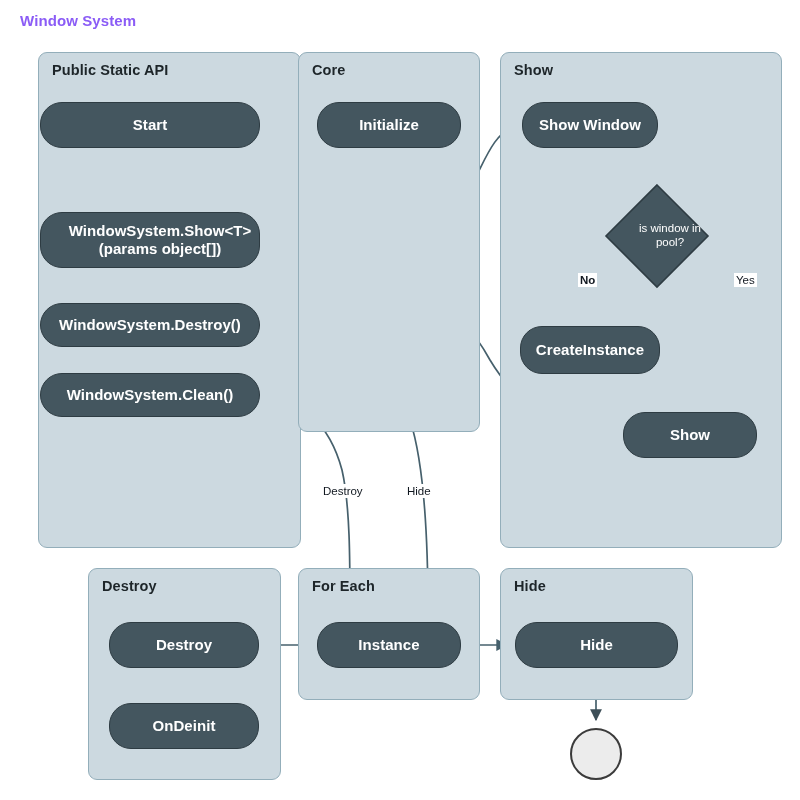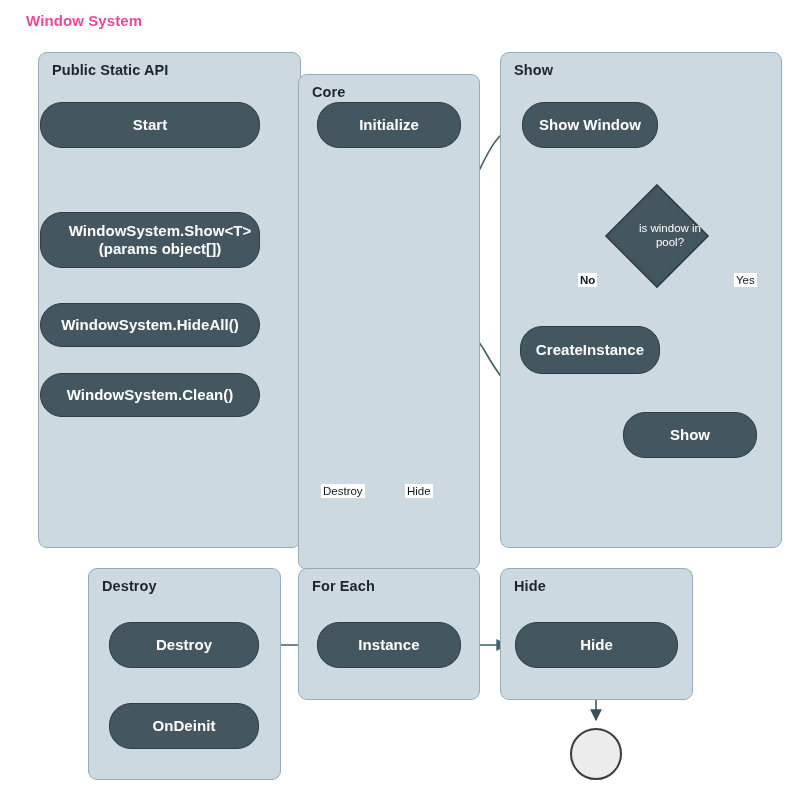--- a/index.html
+++ b/index.html
@@ -16,25 +16,25 @@
     -webkit-font-smoothing: antialiased;
   }
   #canvas {
     position: absolute;
     left: 0; top: 0;
     width: 800px;
     height: 800px;
   }
   .diagram-title {
     position: absolute;
-    left: 26px;
+    left: 20px;
     top: 12px;
     font-size: 15px;
     font-weight: bold;
-    color: #ec4899;
+    color: #8b5cf6;
     letter-spacing: 0.1px;
   }
   .cluster {
     position: absolute;
     background: #ccd9e0;
     border: 1.6px solid #93aeba;
     border-radius: 9px;
     box-sizing: border-box;
   }
   .cluster-label {
@@ -148,21 +148,21 @@
 
     <path d="M 184 668 L 184 695" marker-end="url(#arrow-dark)"></path>
 
     <path d="M 596 668 L 596 720" marker-end="url(#arrow-dark)"></path>
   </g>
 </svg>
 
 <div class="cluster" style="left:18px; top:52px; width:263px; height:496px;margin-left:20px;">
   <div class="cluster-label">Public Static API</div>
 </div>
-<div class="cluster" style="left:298px; top:52px; width:182px; height:496px;margin-top:22px;">
+<div class="cluster" style="left:298px; top:52px; width:182px; height:380px;">
   <div class="cluster-label">Core</div>
 </div>
 <div class="cluster" style="left:500px; top:52px; width:282px; height:496px;">
   <div class="cluster-label">Show</div>
 </div>
 <div class="cluster" style="left:88px; top:568px; width:193px; height:212px;">
   <div class="cluster-label">Destroy</div>
 </div>
 <div class="cluster" style="left:298px; top:568px; width:182px; height:132px;">
   <div class="cluster-label">For Each</div>
@@ -174,21 +174,21 @@
 <div class="node" style="left:40px; top:102px; width:220px; height:46px;">
   <span class="node-line">Start</span>
 </div>
 
 <div class="node" style="left:40px; top:212px; width:220px; height:56px; flex-direction:column;padding-left:26px;">
   <span class="node-line">WindowSystem.Show&lt;T&gt;</span>
   <span class="node-line">(params object[])</span>
 </div>
 
 <div class="node" style="left:40px; top:303px; width:220px; height:44px;">
-  <span class="node-line">WindowSystem.HideAll()</span>
+  <span class="node-line">WindowSystem.Destroy()</span>
 </div>
 
 <div class="node" style="left:40px; top:373px; width:220px; height:44px;">
   <span class="node-line">WindowSystem.Clean()</span>
 </div>
 
 <div class="node" style="left:317px; top:102px; width:144px; height:46px;">
   <span class="node-line">Initialize</span>
 </div>
 

